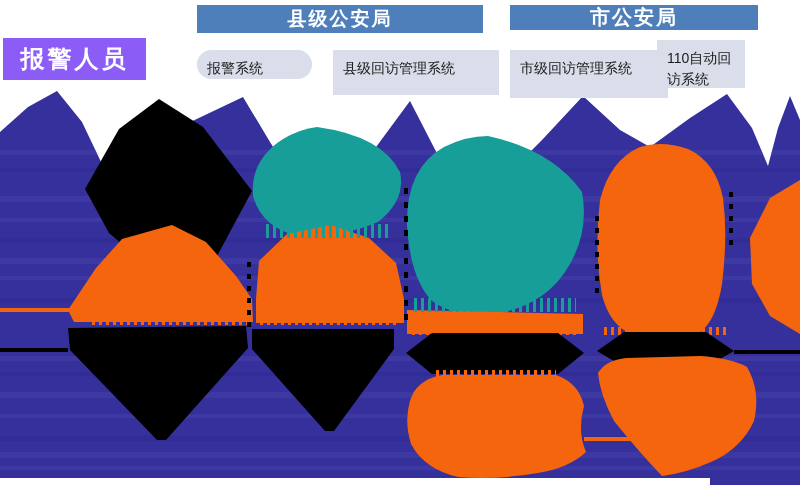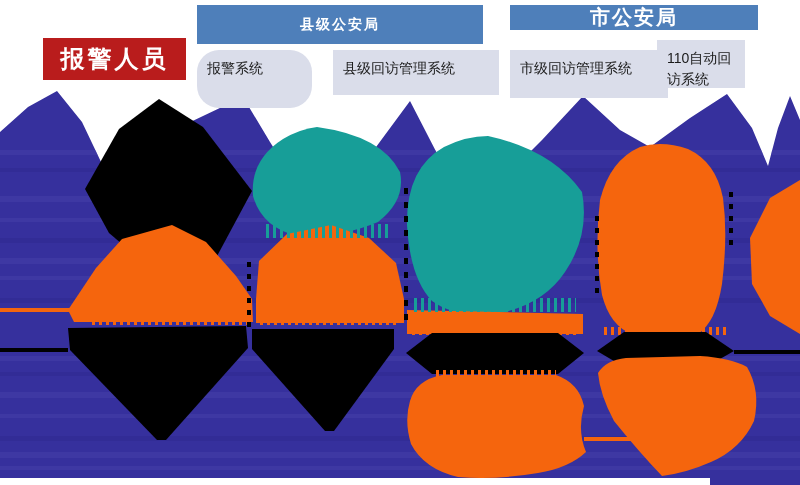--- a/index.html
+++ b/index.html
@@ -8,30 +8,30 @@
     font-family:"Liberation Sans", sans-serif;overflow:hidden;
   }
   .stage{position:absolute;left:0;top:0;width:800px;height:485px;}
   svg.blobs{position:absolute;left:0;top:0;}
   .hdr{
     position:absolute;color:#fff;font-weight:bold;text-align:center;
     display:flex;align-items:center;justify-content:center;
     letter-spacing:2px;
   }
   .reporter-box{
-    left:3px;top:38px;width:143px;height:42px;background:#b91c1c;
-    font-size:24px;letter-spacing:3px;margin-left:40px;
+    left:3px;top:38px;width:143px;height:42px;background:#8b5cf6;
+    font-size:24px;letter-spacing:3px;
   }
-  .county-header{left:197px;top:5px;width:286px;height:39px;background:#4E7FBA;font-size:14px;align-items:center;}
+  .county-header{left:197px;top:5px;width:286px;height:28px;background:#4E7FBA;font-size:19px;align-items:center;}
   .city-header{left:510px;top:5px;width:248px;height:25px;background:#4E7FBA;font-size:20px;}
   .cell{
     position:absolute;background:#DADDEA;color:#1A1A1A;font-size:14px;
     line-height:21px;padding:8px 4px 0 10px;box-sizing:border-box;
   }
-  .cell-county-1{left:197px;top:50px;width:115px;height:58px;border-radius:22px;}
+  .cell-county-1{left:197px;top:50px;width:115px;height:29px;border-radius:22px;}
   .cell-county-2{left:333px;top:50px;width:166px;height:45px;}
   .cell-city-1{left:510px;top:50px;width:158px;height:48px;}
   .cell-city-2{left:657px;top:40px;width:88px;height:48px;}
 </style>
 </head>
 <body>
 
 <div class="stage">
 
   <svg class="blobs" width="800" height="485" viewBox="0 0 800 485">

